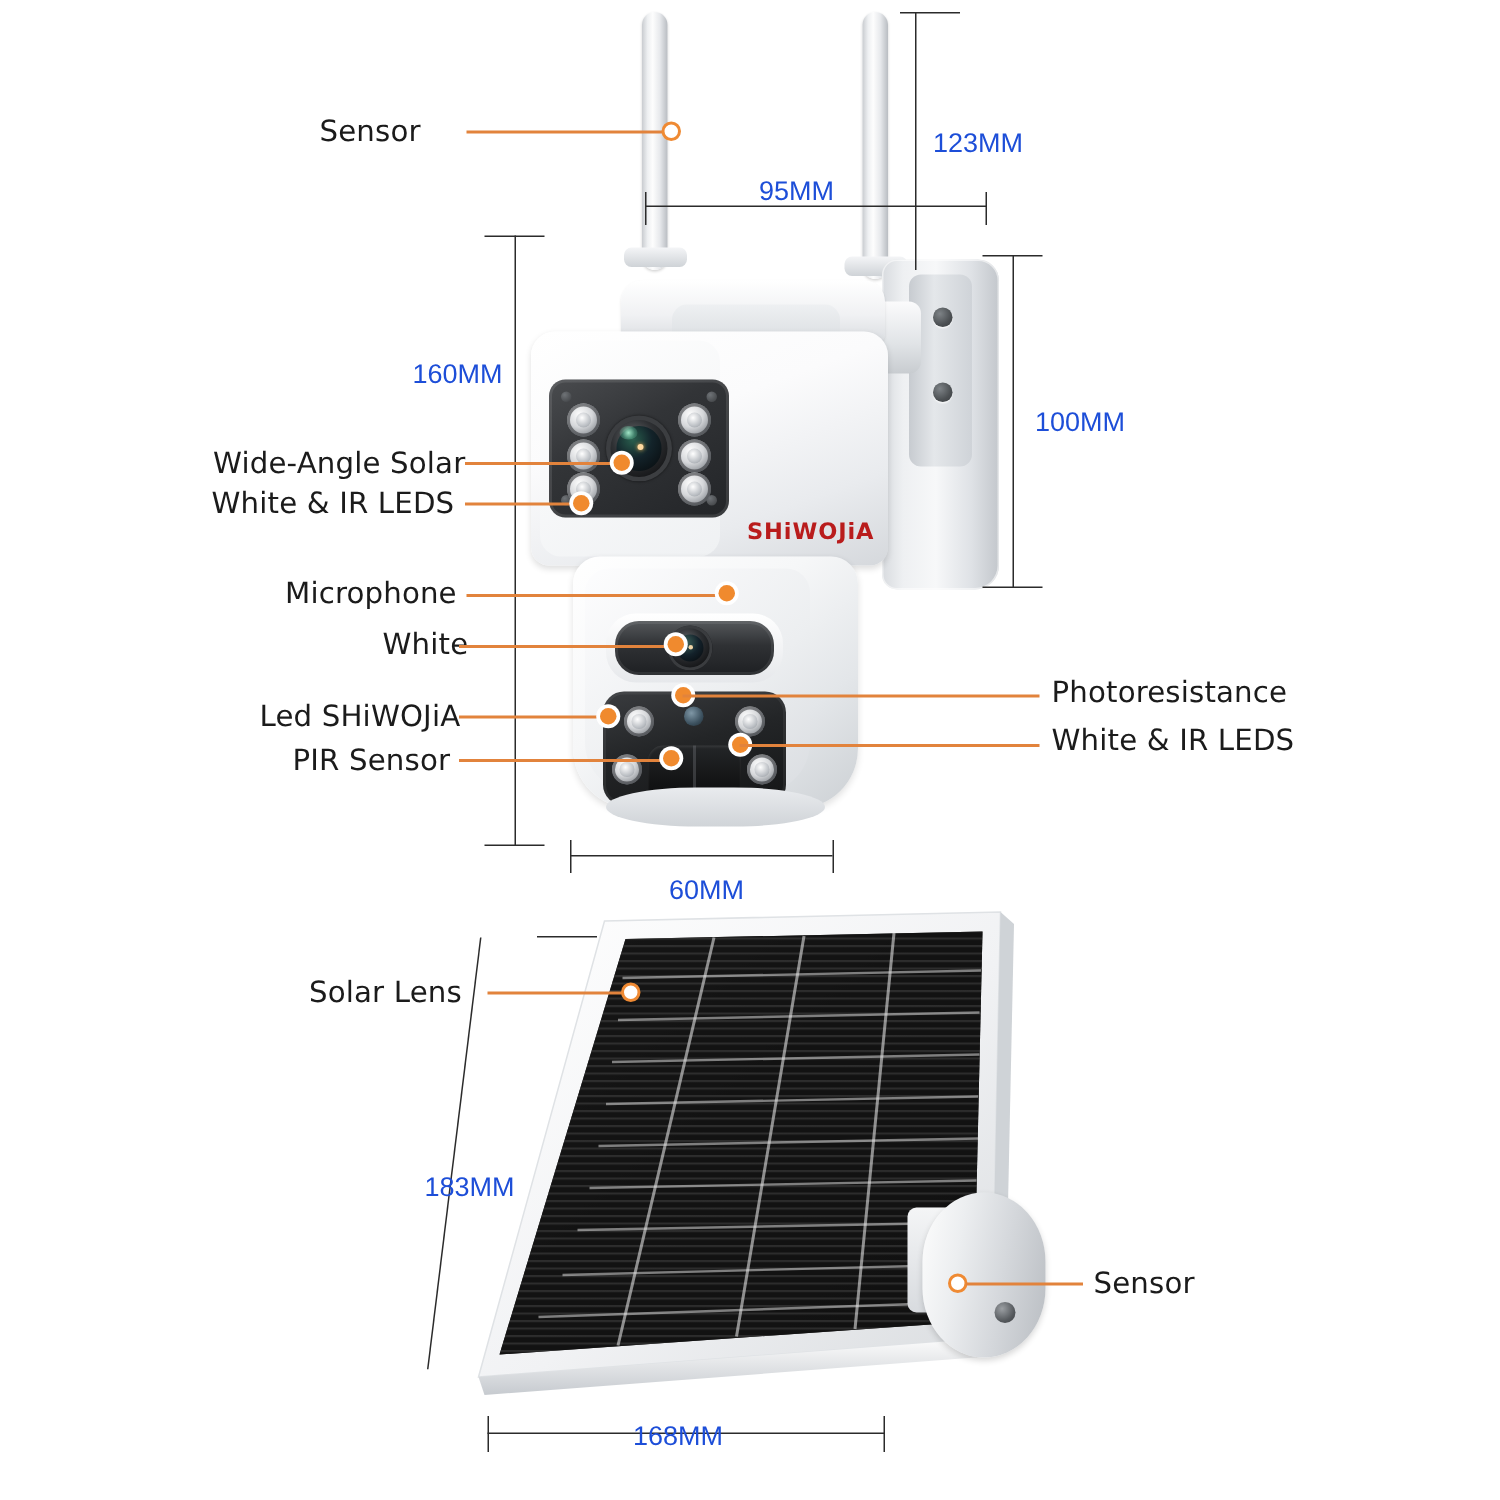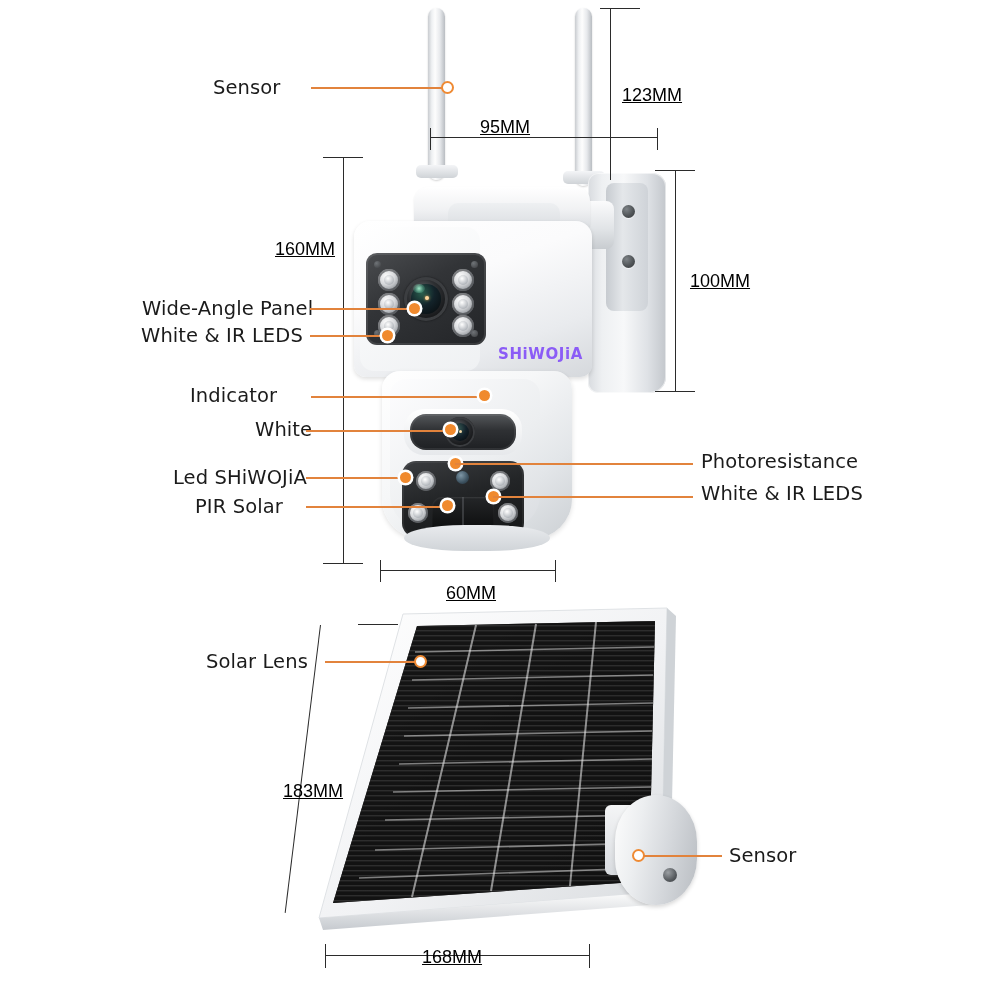--- a/index.html
+++ b/index.html
@@ -2,21 +2,21 @@
 <html><head>
 <meta charset="utf-8">
 <style>
   html,body{margin:0;padding:0;background:#ffffff;}
   body{width:1000px;height:1000px;overflow:hidden;
        font-family:"DejaVu Sans","Liberation Sans",sans-serif;color:#1a1a1a;}
   #stage{position:relative;width:1000px;height:1000px;background:#fff;}
 
   .lbl{position:absolute;font-size:19.5px;letter-spacing:.1px;color:#1b1b1b;white-space:nowrap;line-height:1;}
   .lbl.r{text-align:left;}
-  .dim{position:absolute;font-size:18px;color:#000000;white-space:nowrap;line-height:1;font-family:"Liberation Sans",sans-serif;text-decoration:underline;}
+  .dim{position:absolute;font-size:18px;color:#1d4ed8;white-space:nowrap;line-height:1;font-family:"Liberation Sans",sans-serif;}
 
   .lead{position:absolute;height:0;border-top:2px solid #e2833c;}
   .dot{position:absolute;width:11px;height:11px;border-radius:50%;background:#f08a2e;
        box-shadow:0 0 0 2.5px #fff;}
   .ring{position:absolute;width:13px;height:13px;border-radius:50%;background:#fff;
         border:2.5px solid #ef8a33;box-sizing:border-box;}
 
   .dl{position:absolute;background:#2b2b2b;}
   .dl.h{height:1px;}
   .dl.v{width:1px;}
@@ -65,21 +65,21 @@
        box-shadow:inset 0 0 0 3px #3c3e41,0 0 2px rgba(0,0,0,.6);}
   .biglens .glass{position:absolute;left:17%;top:17%;width:66%;height:66%;border-radius:50%;
        background:radial-gradient(circle at 36% 30%,#2a5f4e 0%,#13232a 45%,#07090b 100%);}
   .biglens .flare{position:absolute;left:21%;top:16%;width:26%;height:20%;border-radius:50%;
        background:radial-gradient(circle,#9fe6c6 0%,rgba(120,220,180,.35) 55%,rgba(255,255,255,0) 100%);}
   .biglens .spark{position:absolute;left:47%;top:44%;width:9%;height:9%;border-radius:50%;
        background:#ffd9a0;box-shadow:0 0 3px #ffb95e;}
   .cornerScrew{position:absolute;width:7px;height:7px;border-radius:50%;
        background:radial-gradient(circle at 35% 32%,#6f7377,#3a3c3f);}
   .brand{position:absolute;font-family:"DejaVu Sans",sans-serif;font-weight:700;
-       font-size:15px;letter-spacing:.6px;color:#8b5cf6;}
+       font-size:15px;letter-spacing:.6px;color:#b91c1c;}
 
   .body{position:absolute;border-radius:18px 18px 40px 40px;
        background:linear-gradient(140deg,#ffffff 0%,#f6f7f8 40%,#e3e6e9 72%,#ccd0d4 100%);
        box-shadow:0 2px 5px rgba(0,0,0,.12);}
   .bodyRim{position:absolute;border-radius:16px 16px 34px 34px;
        background:linear-gradient(140deg,#fdfdfe,#eceef0 60%,#dadde1);}
   .lensStrip{position:absolute;border-radius:16px;
        background:linear-gradient(180deg,#55585b,#2f3134 45%,#1e2023);
        box-shadow:inset 0 0 0 2px rgba(255,255,255,.08);}
   .stripFrame{position:absolute;border-radius:20px;
@@ -199,21 +199,21 @@
       <div class="pir" style="left:30px;top:36px;width:62px;height:40px;">
         <div class="pirSeam" style="left:30px;top:0;height:40px;"></div>
       </div>
     </div>
     <div class="base" style="left:74px;top:520px;width:146px;height:26px;"></div>
   </div>
 
   <div class="dl h" style="left:430px;top:137px;width:228px;"></div>
   <div class="tick" style="left:430px;top:128px;height:22px;"></div>
   <div class="tick" style="left:657px;top:128px;height:22px;"></div>
-  <div class="dim" style="left:480px;top:118px;">95MM</div>
+  <div class="dim" style="left:506px;top:118px;">95MM</div>
 
   <div class="dl v" style="left:610px;top:8px;height:172px;"></div>
   <div class="tickh" style="left:600px;top:8px;width:40px;"></div>
   <div class="dim" style="left:622px;top:86px;">123MM</div>
 
   <div class="dl v" style="left:343px;top:157px;height:407px;"></div>
   <div class="tickh" style="left:323px;top:157px;width:40px;"></div>
   <div class="tickh" style="left:323px;top:563px;width:40px;"></div>
   <div class="dim" style="left:275px;top:240px;">160MM</div>
 
@@ -224,41 +224,41 @@
 
   <div class="dl h" style="left:380px;top:570px;width:175px;"></div>
   <div class="tick" style="left:380px;top:560px;height:22px;"></div>
   <div class="tick" style="left:555px;top:560px;height:22px;"></div>
   <div class="dim" style="left:446px;top:584px;">60MM</div>
 
   <div class="lbl" style="left:213px;top:78px;">Sensor</div>
   <div class="lead" style="left:311px;top:87px;width:133px;"></div>
   <div class="ring" style="left:441px;top:81px;"></div>
 
-  <div class="lbl" style="left:142px;top:299px;">Wide-Angle Panel</div>
+  <div class="lbl" style="left:142px;top:299px;">Wide-Angle Solar</div>
   <div class="lead" style="left:310px;top:308px;width:103px;"></div>
   <div class="dot" style="left:409px;top:303px;"></div>
 
   <div class="lbl" style="left:141px;top:326px;">White &amp; IR LEDS</div>
   <div class="lead" style="left:310px;top:335px;width:76px;"></div>
   <div class="dot" style="left:382px;top:330px;"></div>
 
-  <div class="lbl" style="left:190px;top:386px;">Indicator</div>
+  <div class="lbl" style="left:190px;top:386px;">Microphone</div>
   <div class="lead" style="left:311px;top:396px;width:172px;"></div>
   <div class="dot" style="left:479px;top:390px;"></div>
 
   <div class="lbl" style="left:255px;top:420px;">White</div>
   <div class="lead" style="left:306px;top:430px;width:143px;"></div>
   <div class="dot" style="left:445px;top:424px;"></div>
 
   <div class="lbl" style="left:173px;top:468px;">Led SHiWOJiA</div>
   <div class="lead" style="left:306px;top:477px;width:100px;"></div>
   <div class="dot" style="left:400px;top:472px;"></div>
 
-  <div class="lbl" style="left:195px;top:497px;">PIR Solar</div>
+  <div class="lbl" style="left:195px;top:497px;">PIR Sensor</div>
   <div class="lead" style="left:306px;top:506px;width:140px;"></div>
   <div class="dot" style="left:442px;top:500px;"></div>
 
   <div class="dot" style="left:450px;top:458px;"></div>
   <div class="lead" style="left:455px;top:463px;width:238px;"></div>
   <div class="lbl r" style="left:701px;top:452px;">Photoresistance</div>
 
   <div class="dot" style="left:488px;top:491px;"></div>
   <div class="lead" style="left:493px;top:496px;width:200px;"></div>
   <div class="lbl r" style="left:701px;top:484px;">White &amp; IR LEDS</div>

